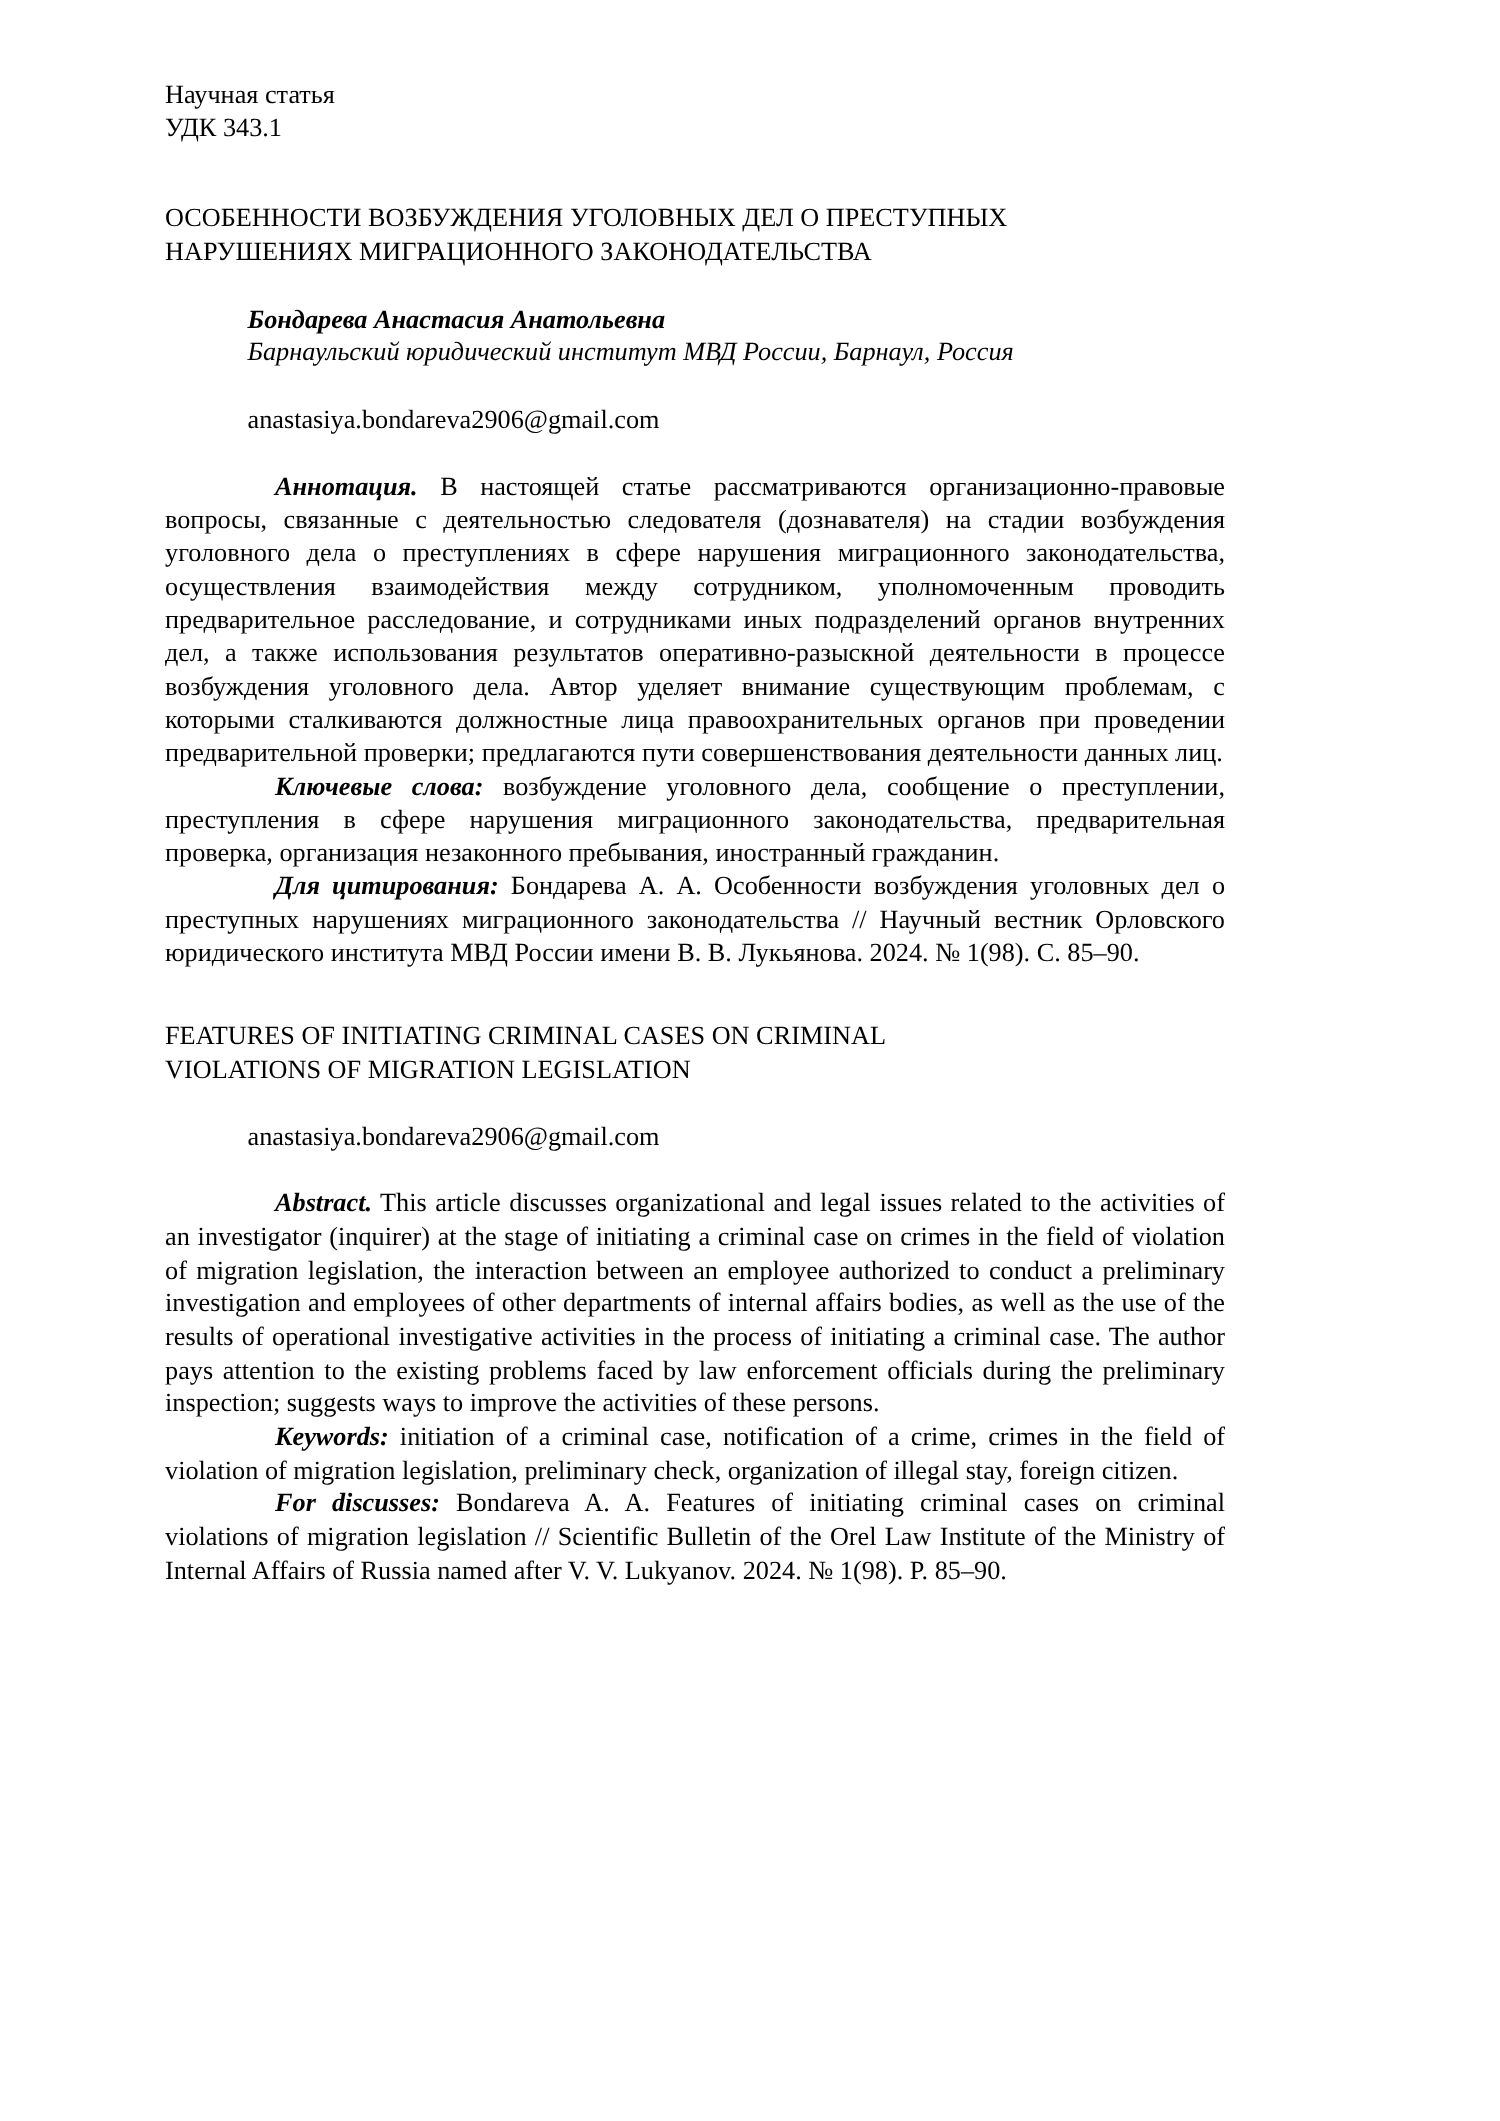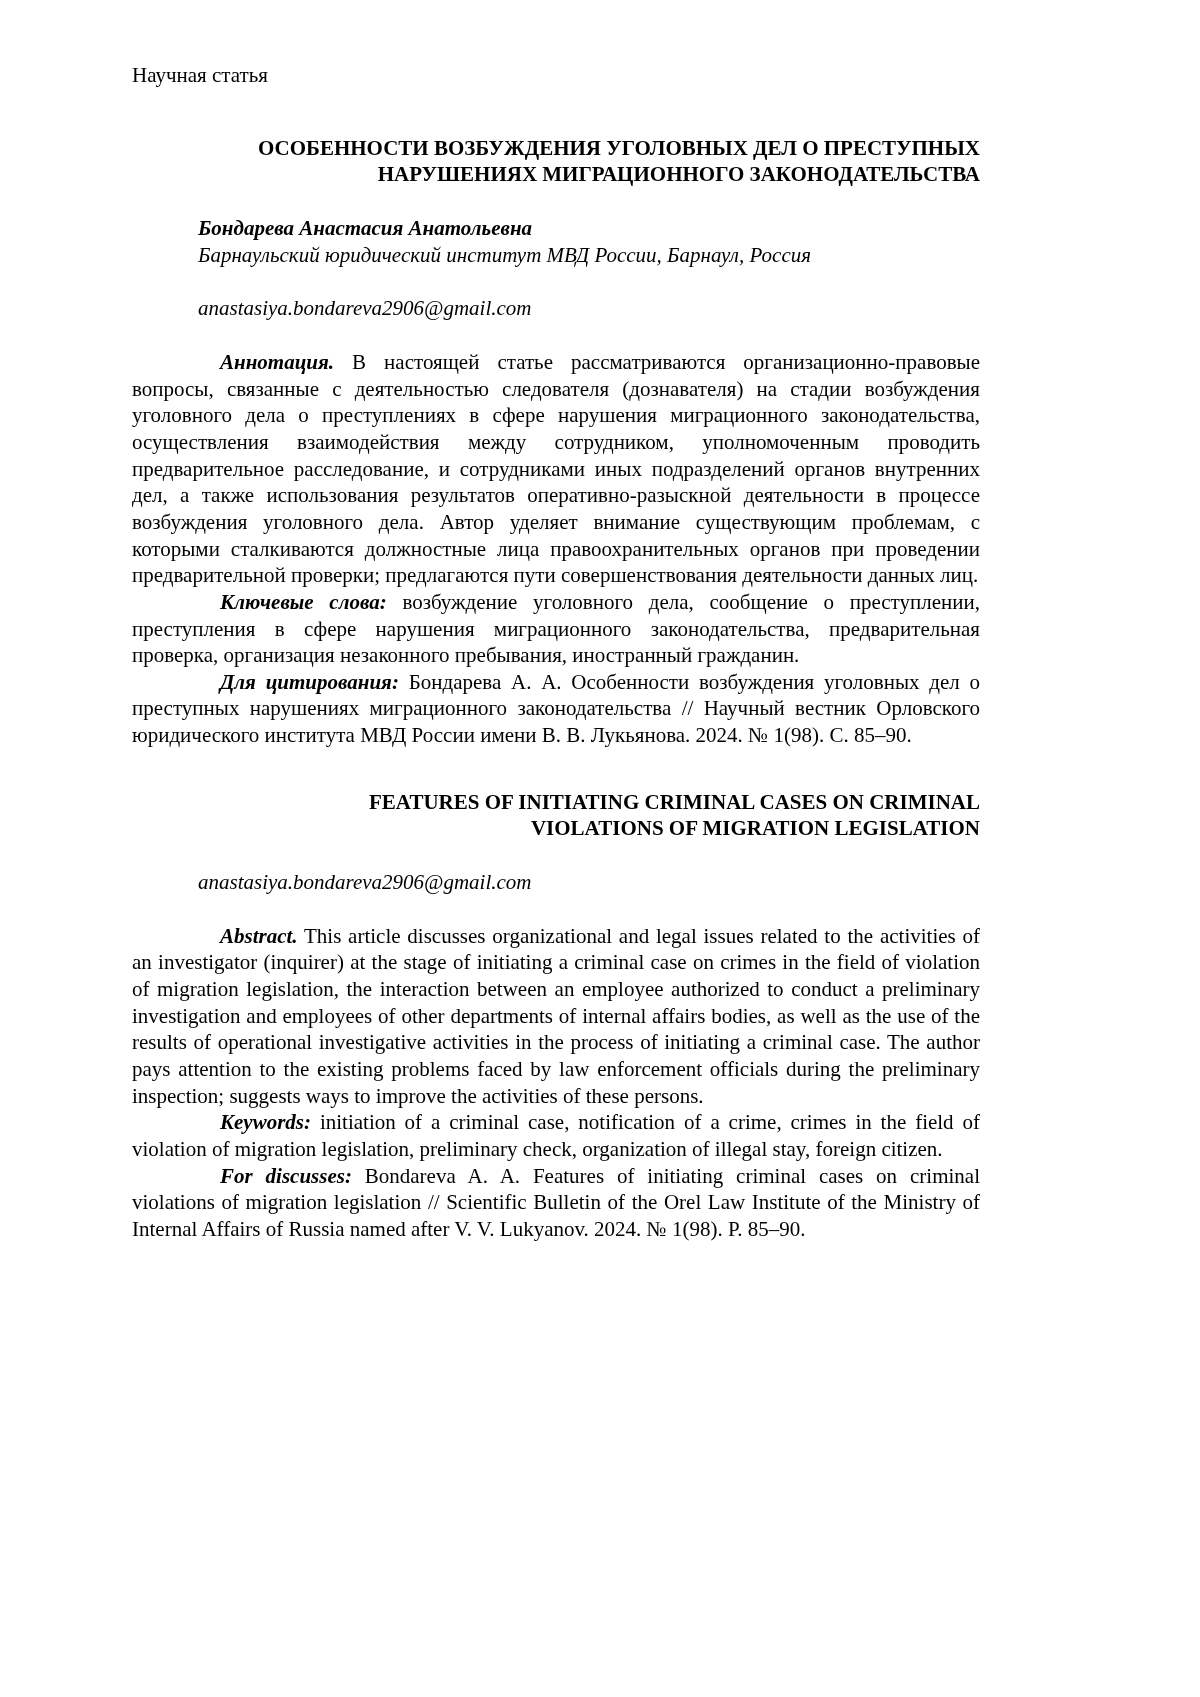--- a/index.html
+++ b/index.html
@@ -16,37 +16,36 @@
     font-family: "Liberation Serif", "DejaVu Serif", serif;
     font-size: 21px;
     line-height: 1.27;
     padding: 62px 220px 56px 132px;
     overflow: hidden;
   }
 
   .meta-line { margin: 0; }
 
   .article-title {
-    font-weight: 700;
-    text-align: right;
+    font-weight: 400;
+    text-align: left;
     margin-top: 46px;
   }
   .article-title .line { display: block; }
 
   .author-block {
     margin-top: 27px;
     margin-left: 66px;
     font-style: italic;
   }
   .author-name { font-weight: 700; }
 
   .email-line {
     margin-top: 27px;
     margin-left: 66px;
-    font-style: italic;
   }
 
   .para {
     margin: 0;
     text-align: justify;
     text-indent: 66px;
   }
   .para.first { margin-top: 27px; }
 
   .lead {
@@ -56,20 +55,21 @@
   }
 
   .title-en { margin-top: 40px; }
 </style>
 </head>
 <body>
 
 <div class="page">
 
   <div class="meta-line">Научная статья</div>
+  <div class="meta-line">УДК 343.1</div>
 
   <div class="article-title">
     <span class="line">ОСОБЕННОСТИ ВОЗБУЖДЕНИЯ УГОЛОВНЫХ ДЕЛ О ПРЕСТУПНЫХ</span>
     <span class="line">НАРУШЕНИЯХ МИГРАЦИОННОГО ЗАКОНОДАТЕЛЬСТВА</span>
   </div>
 
   <div class="author-block">
     <div class="author-name">Бондарева Анастасия Анатольевна</div>
     <div class="affiliation">Барнаульский юридический институт МВД России, Барнаул, Россия</div>
   </div>

